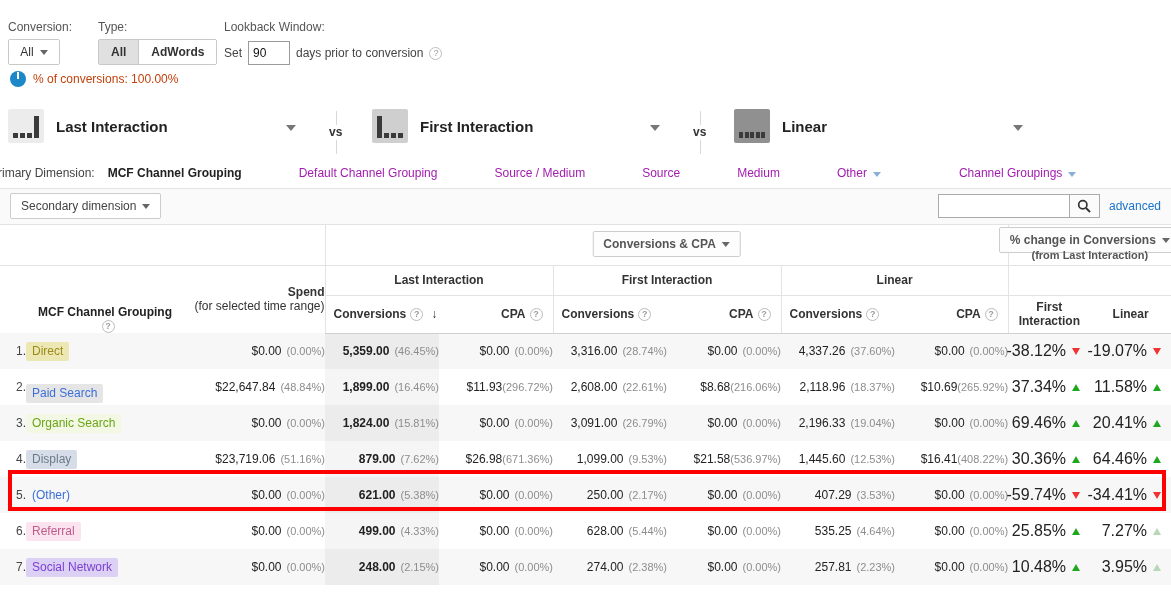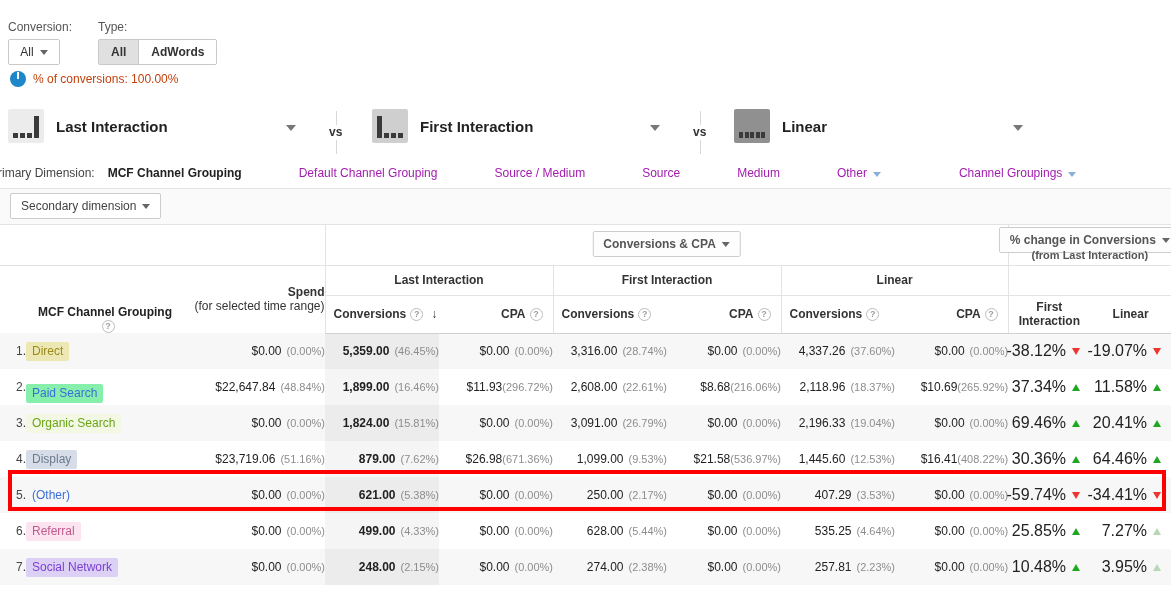--- a/index.html
+++ b/index.html
@@ -201,20 +201,29 @@
   </div>
 
   <div class="ctl" style="left:98px; top:20px;">
     <div class="ctl-label">Type:</div>
     <div class="seg-group" style="margin-top:5px;">
       <div class="seg active">All</div>
       <div class="seg">AdWords</div>
     </div>
   </div>
 
+  <div class="ctl" style="left:224px; top:20px;">
+    <div class="ctl-label">Lookback Window:</div>
+    <div class="lb-row" style="margin-top:7px;">
+      <span>Set</span>
+      <input class="lb-input" type="text" value="90" style="">
+      <span>days prior to conversion</span>
+      <span class="qmark">?</span>
+    </div>
+  </div>
 
   <div class="ctl pct-row" style="left:10px; top:71px;">
     <span class="pie-icon"></span>
     <span class="pct-text">% of conversions: 100.00%</span>
   </div>
 </div>
 
 <div class="models">
 
   <div class="vs-line" style="left:336px; top:16px; height:14px;"></div>
@@ -282,20 +291,30 @@
       <span>Channel Groupings</span><span class="caret"></span>
     </span>
   </div>
 </div>
 
 <div class="secondary-bar">
   <div class="secondary-btn">
     <span>Secondary dimension</span>
     <span class="caret"></span>
   </div>
+  <div class="search-wrap">
+    <input class="search-input" type="text" value="" style="">
+    <span class="search-btn">
+      <svg width="14" height="14" viewBox="0 0 14 14">
+        <circle cx="5.8" cy="5.8" r="4.1" fill="none" stroke="#333" stroke-width="1.7"></circle>
+        <line x1="9" y1="9" x2="13" y2="13" stroke="#333" stroke-width="2"></line>
+      </svg>
+    </span>
+    <span class="adv-link">advanced</span>
+  </div>
 </div>
 
 <table class="mcf">
   <colgroup>
     <col style="width:36px">
     <col style="width:150px">
     <col style="width:149px">
     <col style="width:114px">
     <col style="width:114px">
     <col style="width:114px">
@@ -406,21 +425,21 @@
         </td>
         <td>
           <div class="chg">
             <span class="num">-19.07%</span>
             <span class="arrow down"></span>
           </div>
         </td>
       </tr>
       <tr class="even">
         <td class="idx">2.</td>
-        <td class="chan"><span class="badge" style="background: #86efac; color: rgb(59, 111, 216); margin-top: 12px;">Paid Search</span></td>
+        <td class="chan"><span class="badge" style="background: #e5e5e5; color: rgb(59, 111, 216); margin-top: 12px;">Paid Search</span></td>
         <td class="cellnum"><span class="val">$22,647.84</span><span class="pctpar">(48.84%)</span></td>
         <td class="cellnum shaded-even"><span class="val b">1,899.00</span><span class="pctpar">(16.46%)</span></td>
         <td class="cellnum"><span class="val">$11.93</span><span class="pctpar tight">(296.72%)</span></td>
         <td class="cellnum"><span class="val">2,608.00</span><span class="pctpar">(22.61%)</span></td>
         <td class="cellnum"><span class="val">$8.68</span><span class="pctpar tight">(216.06%)</span></td>
         <td class="cellnum"><span class="val">2,118.96</span><span class="pctpar">(18.37%)</span></td>
         <td class="cellnum"><span class="val">$10.69</span><span class="pctpar tight">(265.92%)</span></td>
         <td>
           <div class="chg">
             <span class="num">37.34%</span>

